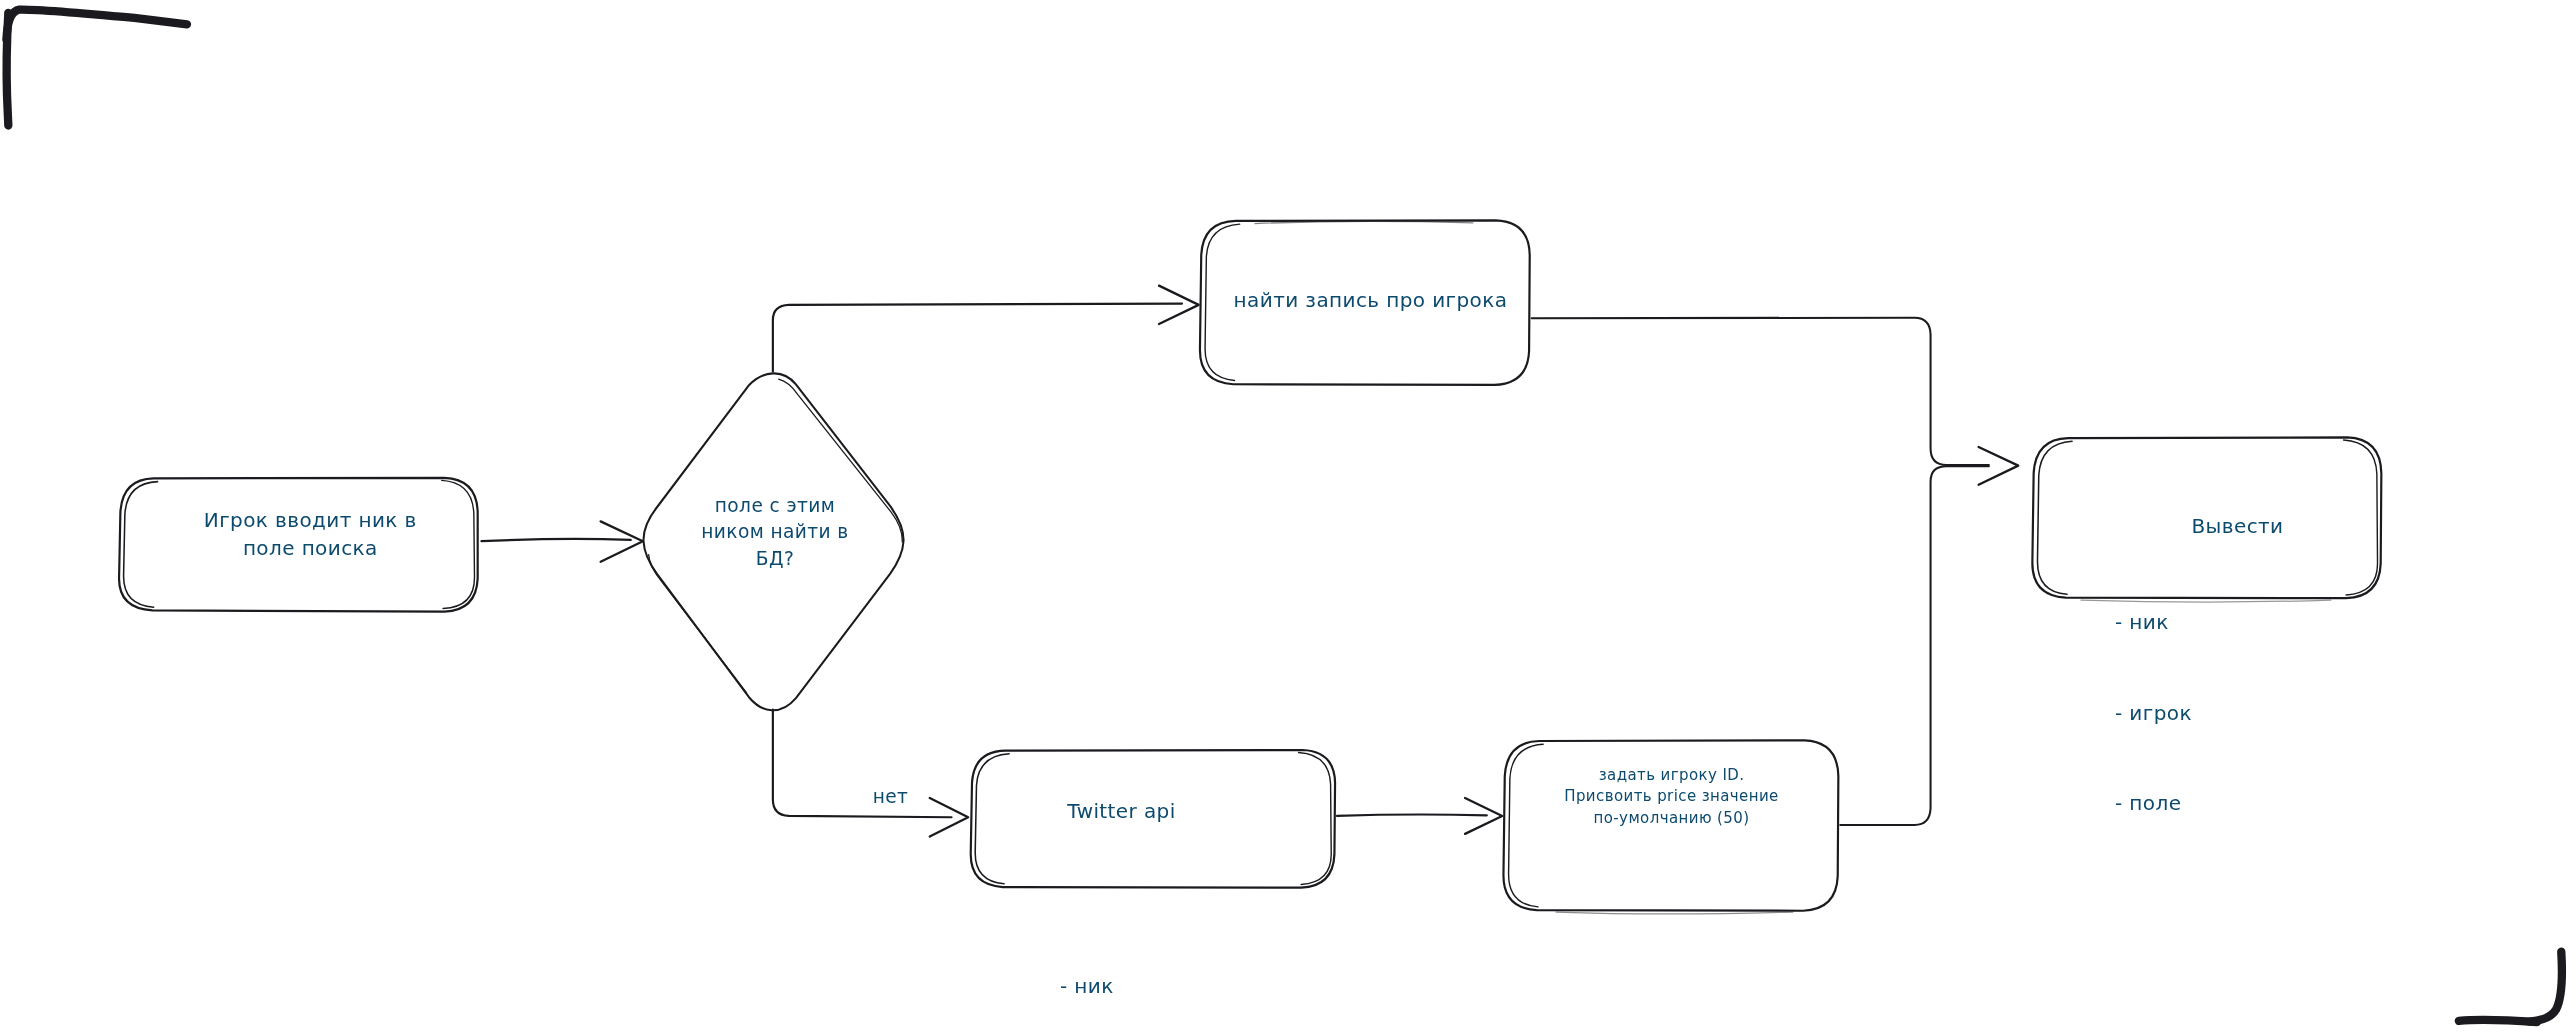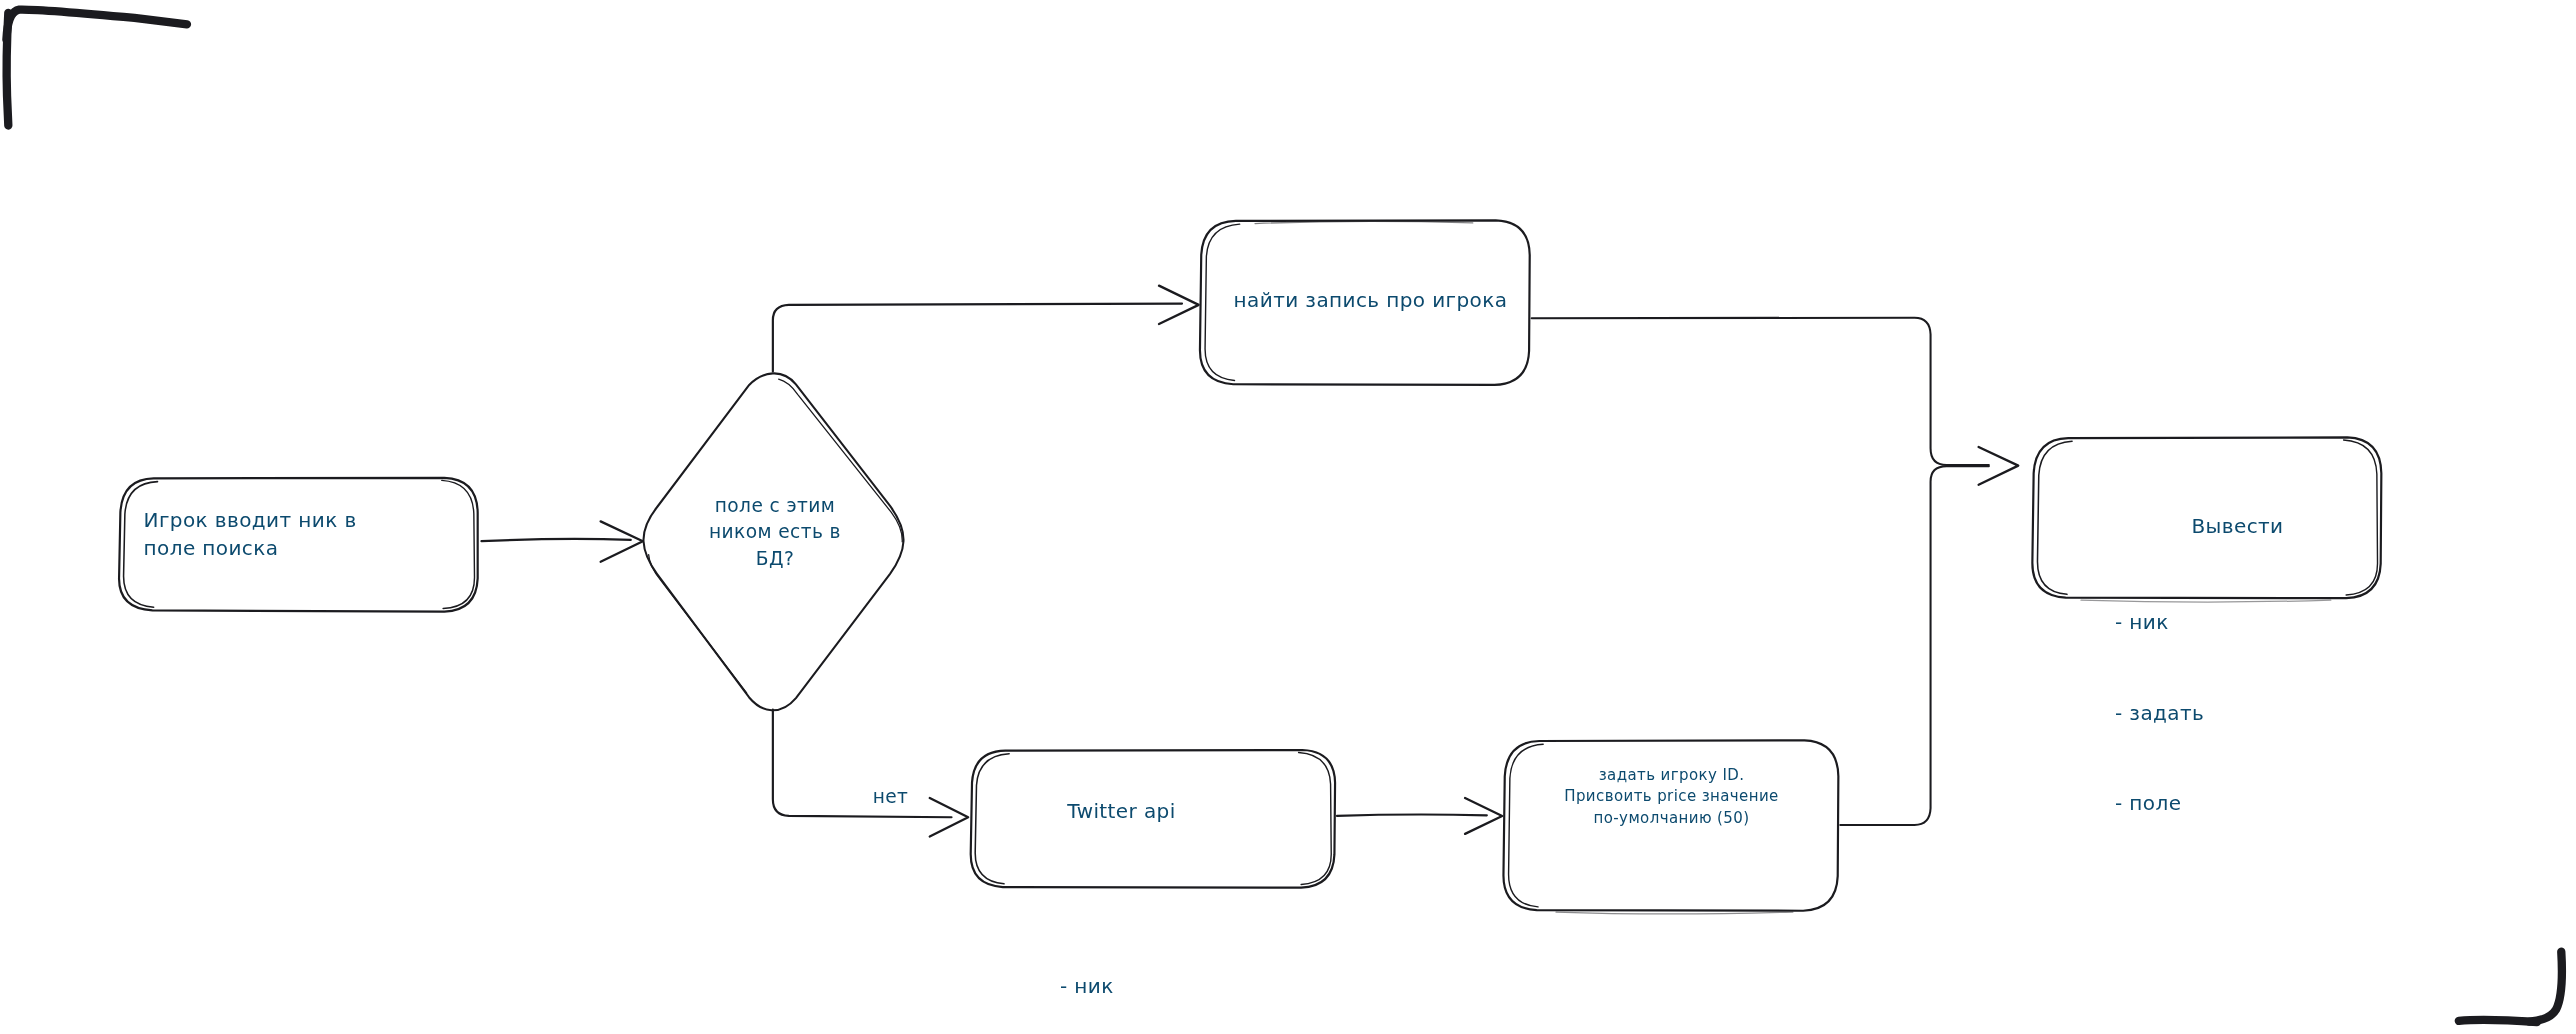--- a/index.html
+++ b/index.html
@@ -25,21 +25,21 @@
     position: absolute;
     color: #0c4a6e;
     font-family: "DejaVu Sans", sans-serif;
     font-weight: 400;
     letter-spacing: 0.4px;
     white-space: pre;
     pointer-events: none;
     text-align: center;
     line-height: 1.42;
   }
-  .lbl-box1    { left: 118px;  top: 506px;  width: 359px; font-size: 20px; text-align: left; padding-left: 25.6px; box-sizing: border-box; }
+  .lbl-box1    { left: 118px;  top: 506px;  width: 359px; font-size: 20px; text-align: center; padding-left: 25.6px; box-sizing: border-box; }
   .lbl-diamond { left: 650px; top: 493px;  width: 250px; font-size: 18.6px; }
   .lbl-find    { left: 1204px; top: 286px;  width: 333px; font-size: 20px; }
   .lbl-twitter { left: 973px; top: 797px; width: 297px; font-size: 20px; }
   .lbl-assign  { left: 1505px; top: 765px; width: 333px; font-size: 15px; }
   .lbl-out     { left: 2071px; top: 455px;  width: 333px; font-size: 20px; }
   .lbl-out .head { display: block; margin-bottom: 6.4px; }
   .lbl-out .li   { display: block; text-align: left; padding-left: 44px; margin-top: 5.1px; }
   .lbl-notes   { left: 1060px; top: 906px; width: 269px; font-size: 20px; text-align: left; }
   .lbl-notes .li { display: block; margin-top: 9px; }
   .lbl-edge-no { left: 852px; top: 768px; width: 77px; font-size: 18.6px; margin-top: 16px; }
@@ -121,35 +121,35 @@
       <path d="M2874 1288 L2990 1288 Q3014 1288 3015 1262 L3015 752 Q3015 728 3040 728 L3106 728" fill="none" stroke="#1b1b1f" stroke-width="3.2" stroke-linecap="round"></path>
       <path d="M3090 698 L3152 727 L3090 757" fill="none" stroke="#1b1b1f" stroke-width="3.6" stroke-linecap="round" stroke-linejoin="round"></path>
     </g>
 
   </svg>
 
   <div class="node-label lbl-box1"><span>Игрок вводит ник в</span>
 <span>поле поиска</span></div>
 
   <div class="node-label lbl-diamond"><span>поле с этим</span>
-<span>ником есть в</span>
+<span>ником найти в</span>
 <span>БД?</span></div>
 
   <div class="node-label lbl-find">найти запись про игрока</div>
 
   <div class="node-label lbl-twitter">Twitter api</div>
 
   <div class="node-label lbl-assign"><span>задать игроку ID.</span>
 <span>Присвоить price значение</span>
 <span>по-умолчанию (50)</span></div>
 
   <div class="node-label lbl-out">
     <span class="head">Вывести</span>
     <span class="li">- ник</span>
-    <span class="li">- задать</span>
+    <span class="li">- игрок</span>
     <span class="li">- поле</span>
   </div>
 
   <div class="node-label lbl-notes">
     <span class="li">- ник</span>
     
   </div>
 
   <div class="node-label lbl-edge-no">нет</div>
 

